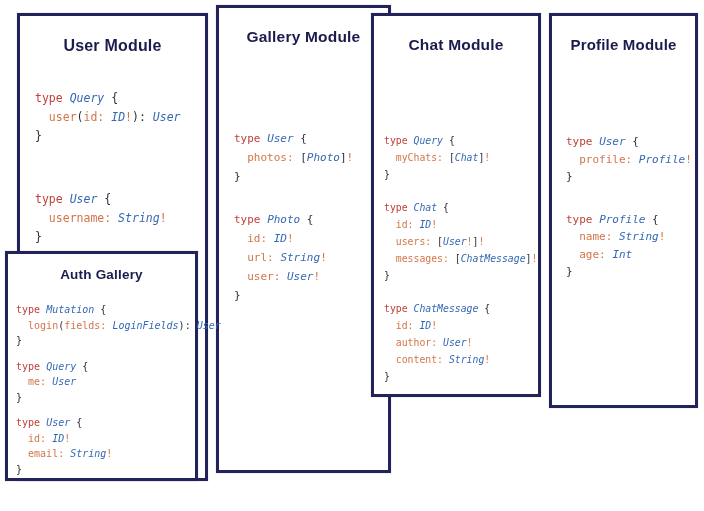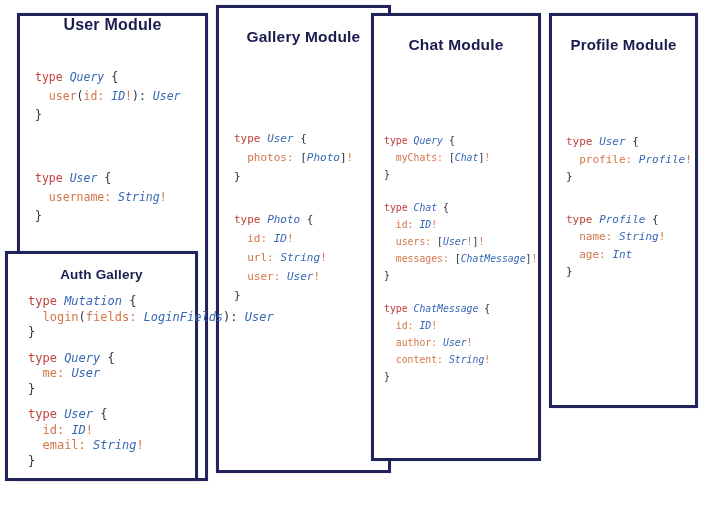--- a/index.html
+++ b/index.html
@@ -13,46 +13,46 @@
   .panel{
     position:absolute;
     background:#ffffff;
     border:3px solid var(--navy,#23235c);
     box-sizing:border-box;
     box-shadow:0 0 1px rgba(60,60,90,.35);
   }
   #panel-user   {left:17px; top:13px;  width:191px; height:468px;}
   #panel-auth   {left:5px;  top:251px; width:193px; height:230px; z-index:2;}
   #panel-gallery{left:216px;top:5px;  width:175px; height:468px;}
-  #panel-chat   {left:371px;top:13px;  width:170px; height:448px;}
+  #panel-chat   {left:371px;top:13px;  width:170px; height:384px;}
   #panel-profile{left:549px;top:13px;  width:149px; height:395px;}
 
   .panel-title{
     margin:0;
     text-align:center;
     font-weight:bold;
     color:var(--title,#1b1b4d);
     letter-spacing:.2px;
   }
-  #panel-user    .panel-title{font-size:16px;}
+  #panel-user    .panel-title{padding-top:21px;font-size:16px;}
   #panel-gallery .panel-title{padding-top:20px;font-size:15.5px;}
   #panel-chat    .panel-title{padding-top:20px;font-size:15.5px;}
   #panel-profile .panel-title{padding-top:20px;font-size:15px;}
   #panel-auth    .panel-title{padding-top:13px;font-size:13.5px;}
 
   .code{
     font-family:"DejaVu Sans Mono",monospace;
     white-space:pre;
     color:var(--punct,#2e2e3f);
   }
   #panel-user    .code{margin-top:34px;padding-left:15px;font-size:11.5px;line-height:19px;}
   #panel-gallery .code{margin-top:83px;padding-left:15px;font-size:11px;  line-height:19px;}
   #panel-chat    .code{margin-top:79px;padding-left:10px;font-size:9.8px; line-height:16.8px;}
   #panel-profile .code{margin-top:80px;padding-left:14px;font-size:11px;  line-height:17.5px;}
-  #panel-auth    .code{margin-top:12px;padding-left:20px; font-size:12px; line-height:15.5px;}
+  #panel-auth    .code{margin-top:20px;padding-left:8px; font-size:10px; line-height:15.5px;}
 
   #panel-user    .code-block + .code-block{margin-top:44px;}
   #panel-gallery .code-block + .code-block{margin-top:24px;}
   #panel-chat    .code-block + .code-block{margin-top:17px;}
   #panel-profile .code-block + .code-block{margin-top:25px;}
   #panel-auth    .code-block + .code-block{margin-top:10px;}
 
   .tok-kw{color:var(--kw,#c0413c);text-align:right;}
   .tok-ty{color:var(--ty,#3568b4);font-style:italic;}
   .tok-fd{color:var(--fd,#d3764a);}

